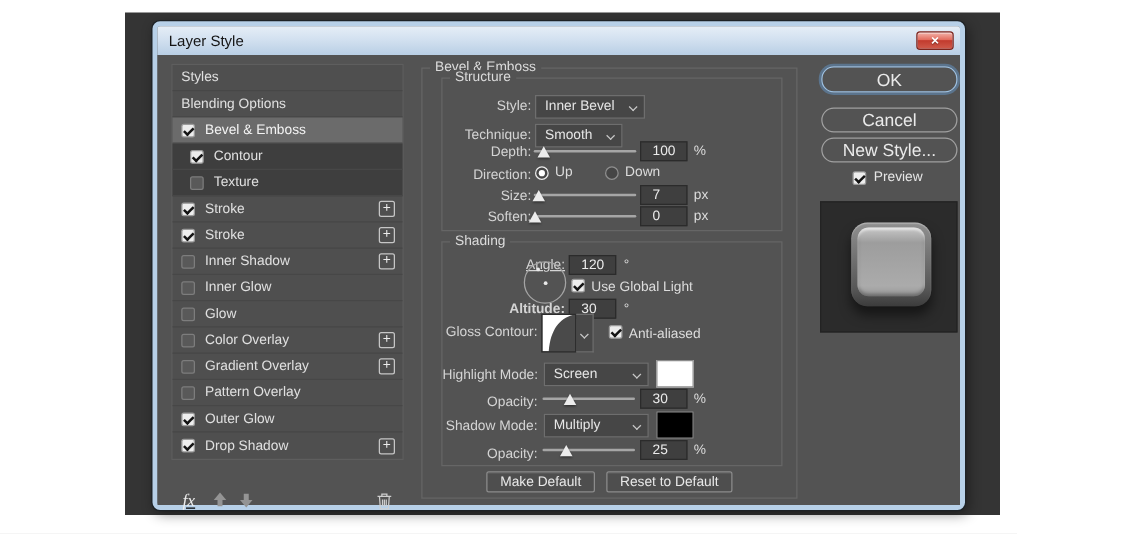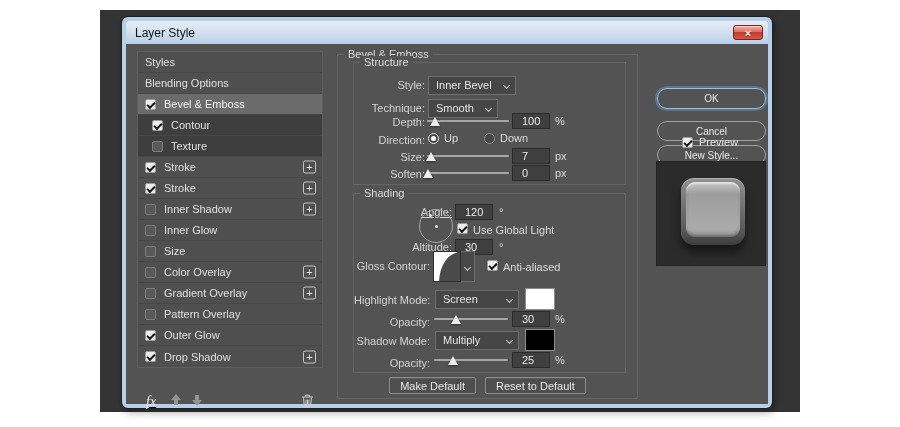--- a/index.html
+++ b/index.html
@@ -93,21 +93,21 @@
   .swatch { position:absolute; width:30px; height:22px; border:1px solid #8c8c8c; }
   .acb { position:absolute; }
 
   .df-row { position:absolute; left:0; right:0; top:322px; display:flex; justify-content:center; gap:9px; }
   .df-btn { height:17px; padding:0 10px; background:#4e4e4e; border:1px solid #8c8c8c; border-radius:2px;
             color:#e8e8e8; font-size:11px; display:flex; align-items:center;
             box-shadow:inset 0 1px 0 rgba(255,255,255,.08); }
 
   
   .pill { position:absolute; left:531px; width:109px; border-radius:10px; border:1px solid #a0a0a0;
-          color:#eaeaea; font-size:10px; display:flex; align-items:center; justify-content:center;margin-top:35px; }
+          color:#eaeaea; font-size:14px; display:flex; align-items:center; justify-content:center; }
   .pill.ok { top:9px; height:21px; border-color:#9cc0e2; box-shadow:0 0 0 2px rgba(96,138,180,.6); }
   .pill.cancel { top:42px; height:20px; }
   .pill.newstyle { top:66px; height:20px; }
   .pv-row { position:absolute; left:556px; top:92px; display:flex; align-items:center; gap:6px; }
   .pv-row .pv-label { font-size:11px; color:#e6e6e6; }
   .pv-box { position:absolute; left:530px; top:117px; width:110px; height:105px;
             background:#2b2b2b; border:1px solid #232323; }
   .pv-btn { position:absolute; left:24px; top:16px; width:64px; height:67px; border-radius:13px;
             background:linear-gradient(180deg,#909090,#565656 80%,#3c3c3c);
             box-shadow:0 7px 9px rgba(0,0,0,.5), inset 0 1px 1px rgba(255,255,255,.35); }
@@ -163,21 +163,21 @@
             <span class="cb"></span>
             <span class="sb-label">Inner Shadow</span>
             <span class="plus-btn">+</span>
           </div>
           <div class="sb-row">
             <span class="cb"></span>
             <span class="sb-label">Inner Glow</span>
           </div>
           <div class="sb-row">
             <span class="cb"></span>
-            <span class="sb-label">Size</span>
+            <span class="sb-label">Glow</span>
           </div>
           <div class="sb-row">
             <span class="cb"></span>
             <span class="sb-label">Color Overlay</span>
             <span class="plus-btn">+</span>
           </div>
           <div class="sb-row">
             <span class="cb"></span>
             <span class="sb-label">Gradient Overlay</span>
             <span class="plus-btn">+</span>
@@ -271,21 +271,21 @@
           <div class="dial">
             <span class="dial-center"></span>
             <span class="dial-dot" id="dial-dot" style="left: 8.5px; top: 4.1077px;"></span>
           </div>
           <span class="valbox" style="left:101px; top:10px;">120</span>
           <span class="txt" style="left:145px; top:12px;">°</span>
 
           <span class="cb acb checked" style="left:103px; top:29px;"></span>
           <span class="txt" style="left:119px; top:30px;">Use Global Light</span>
 
-          <span class="lbl" style="left:0; width:98px; top:47px;">Altitude:</span>
+          <span class="lbl" style="left:0; width:98px; top:47px;font-weight:bold;">Altitude:</span>
           <span class="valbox" style="left:101px; top:45px;">30</span>
           <span class="txt" style="left:145px; top:47px;">°</span>
 
           <span class="lbl" style="left:0; width:76px; top:66px;">Gloss Contour:</span>
           <div class="contour-thumb">
             <svg width="26" height="29" viewBox="0 0 26 29">
               <path d="M0 0 H24 C14 3 6.5 11 5 29 H0 Z" fill="#ffffff"></path>
             </svg>
           </div>
           <div class="contour-dd">

